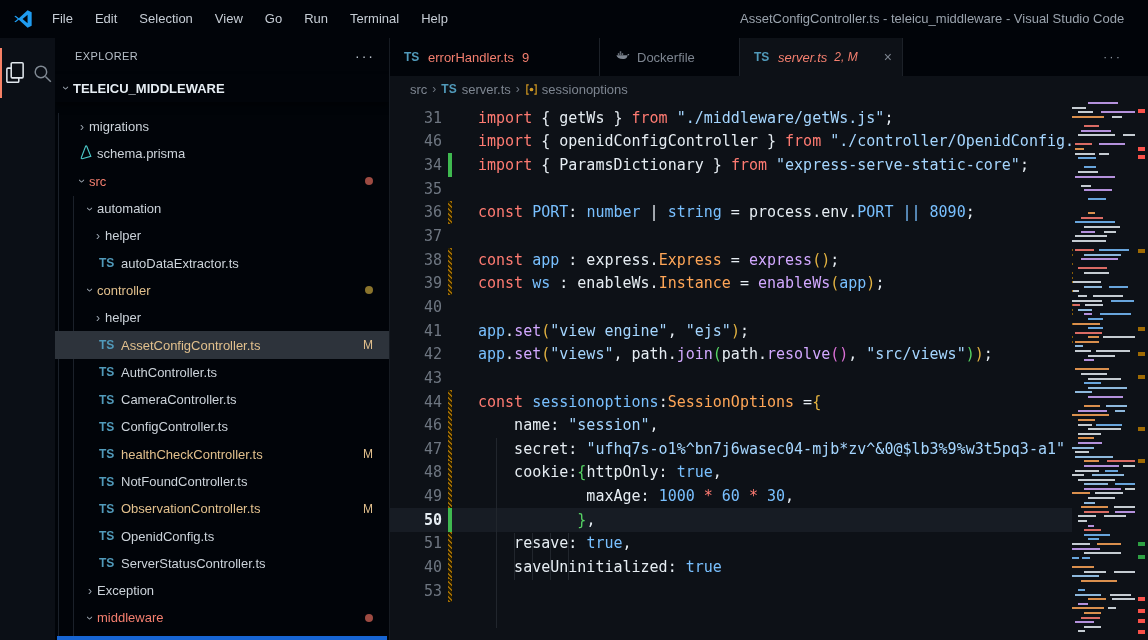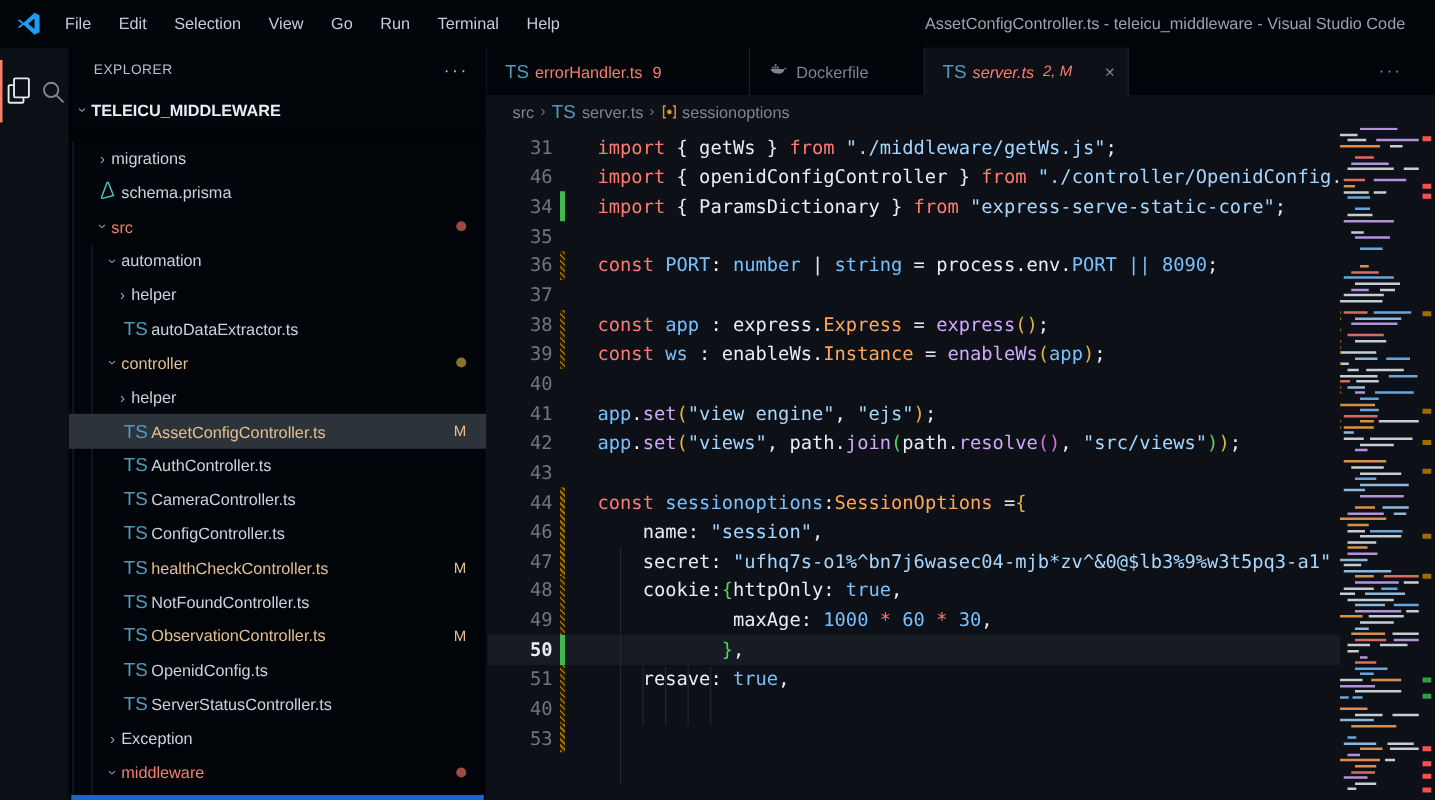--- a/index.html
+++ b/index.html
@@ -31,21 +31,21 @@
            box-shadow:0 5px 7px rgba(0,0,0,.45);position:relative;z-index:2;}
   .chev{display:inline-block;color:#9aa3ad;font-size:12px;width:14px;text-align:center;font-weight:normal;}
   .chev.open{transform:rotate(90deg);}
   .tree{margin-top:11px;position:relative;z-index:1;}
   .trow{height:27.3px;display:flex;align-items:center;font-size:13px;color:#ccd3da;box-sizing:border-box;padding-right:16px;cursor:pointer;}
   .trow.sel{background:var(--sel);}
   .trow .lbl{white-space:nowrap;}
   .trow .spacer{flex:1;}
   .trow .mbadge{font-size:12px;}
   .trow .dot{width:8px;height:8px;border-radius:50%;}
-  .tsic{width:22px;font-size:15px;font-weight:normal;color:var(--tsblue);letter-spacing:0;}
+  .tsic{width:22px;font-size:12px;font-weight:bold;color:var(--tsblue);letter-spacing:0;}
   .tree-guide{position:absolute;top:0;width:1px;background:#1b212a;}
   .hscroll{position:absolute;left:2px;bottom:0;height:4px;width:330px;background:#1765d3;}
   
   .editor{flex:1;position:relative;background:var(--bg);min-width:0;}
   .tabbar{height:38px;background:var(--panel);display:flex;position:relative;}
   .tab{height:38px;box-sizing:border-box;display:flex;align-items:center;padding:0 10px 0 14px;font-size:13px;
        border-right:1px solid #1c2128;background:var(--panel);cursor:pointer;}
   .tab.active{background:var(--bg);}
   .tab .tlabel{margin-left:2px;white-space:nowrap;}
   .tab.italic .tlabel,.tab.italic .tdeco{font-style:italic;}
@@ -343,21 +343,21 @@
             <div class="crow"><span class="lnum">41</span><span class="gut"></span><span class="ctext"><span class="tk-c">app</span><span class="tk-d">.</span><span class="tk-f">set</span><span class="tk-b1">(</span><span class="tk-s">"view engine"</span><span class="tk-d">, </span><span class="tk-s">"ejs"</span><span class="tk-b1">)</span><span class="tk-d">;</span></span></div>
             <div class="crow"><span class="lnum">42</span><span class="gut"></span><span class="ctext"><span class="tk-c">app</span><span class="tk-d">.</span><span class="tk-f">set</span><span class="tk-b1">(</span><span class="tk-s">"views"</span><span class="tk-d">, path.</span><span class="tk-f">join</span><span class="tk-b2">(</span><span class="tk-d">path.</span><span class="tk-f">resolve</span><span class="tk-b3">()</span><span class="tk-d">, </span><span class="tk-s">"src/views"</span><span class="tk-b2">)</span><span class="tk-b1">)</span><span class="tk-d">;</span></span></div>
             <div class="crow"><span class="lnum">43</span><span class="gut"></span><span class="ctext"></span></div>
             <div class="crow"><span class="lnum">44</span><span class="gut mod"></span><span class="ctext"><span class="tk-k">const</span><span class="tk-d"> </span><span class="tk-c">sessionoptions</span><span class="tk-d">:</span><span class="tk-t">SessionOptions</span><span class="tk-d"> =</span><span class="tk-b1">{</span></span></div>
             <div class="crow"><span class="lnum">46</span><span class="gut mod"></span><span class="ctext"><span class="tk-d">    name: </span><span class="tk-s">"session"</span><span class="tk-d">,</span></span></div>
             <div class="crow"><span class="lnum">47</span><span class="gut mod"></span><span class="ctext"><span class="tk-d">    secret: </span><span class="tk-s">"ufhq7s-o1%^bn7j6wasec04-mjb*zv^&amp;0@$lb3%9%w3t5pq3-a1"</span></span></div>
             <div class="crow"><span class="lnum">48</span><span class="gut mod"></span><span class="ctext"><span class="tk-d">    cookie:</span><span class="tk-b2">{</span><span class="tk-d">httpOnly: </span><span class="tk-c">true</span><span class="tk-d">,</span></span></div>
             <div class="crow"><span class="lnum">49</span><span class="gut mod"></span><span class="ctext"><span class="tk-d">            maxAge: </span><span class="tk-c">1000</span><span class="tk-k"> * </span><span class="tk-c">60</span><span class="tk-k"> * </span><span class="tk-c">30</span><span class="tk-d">,</span></span></div>
             <div class="crow cur"><span class="lnum">50</span><span class="gut add"></span><span class="ctext"><span class="tk-d">           </span><span class="tk-b2">}</span><span class="tk-d">,</span></span></div>
             <div class="crow"><span class="lnum">51</span><span class="gut mod"></span><span class="ctext"><span class="tk-d">    resave: </span><span class="tk-c">true</span><span class="tk-d">,</span></span></div>
-            <div class="crow"><span class="lnum">40</span><span class="gut mod"></span></div>
+            <div class="crow"><span class="lnum">40</span><span class="gut mod"></span><span class="ctext"><span class="tk-d">    saveUninitialized: </span><span class="tk-c">true</span></span></div>
             <div class="crow"><span class="lnum">53</span><span class="gut mod"></span><span class="ctext"></span></div>
           </div>
         <div id="iguides">
             <div class="iguide" style="left: 106px; top: 336px; height: 190px;"></div>
             <div class="iguide" style="left: 124px; top: 431px; height: 47px;"></div>
             <div class="iguide" style="left: 142px; top: 431px; height: 47px;"></div>
             <div class="iguide" style="left: 160px; top: 431px; height: 47px;"></div>
             <div class="iguide" style="left: 178px; top: 431px; height: 47px;"></div>
           </div>
         <div class="minimap" id="minimap">

